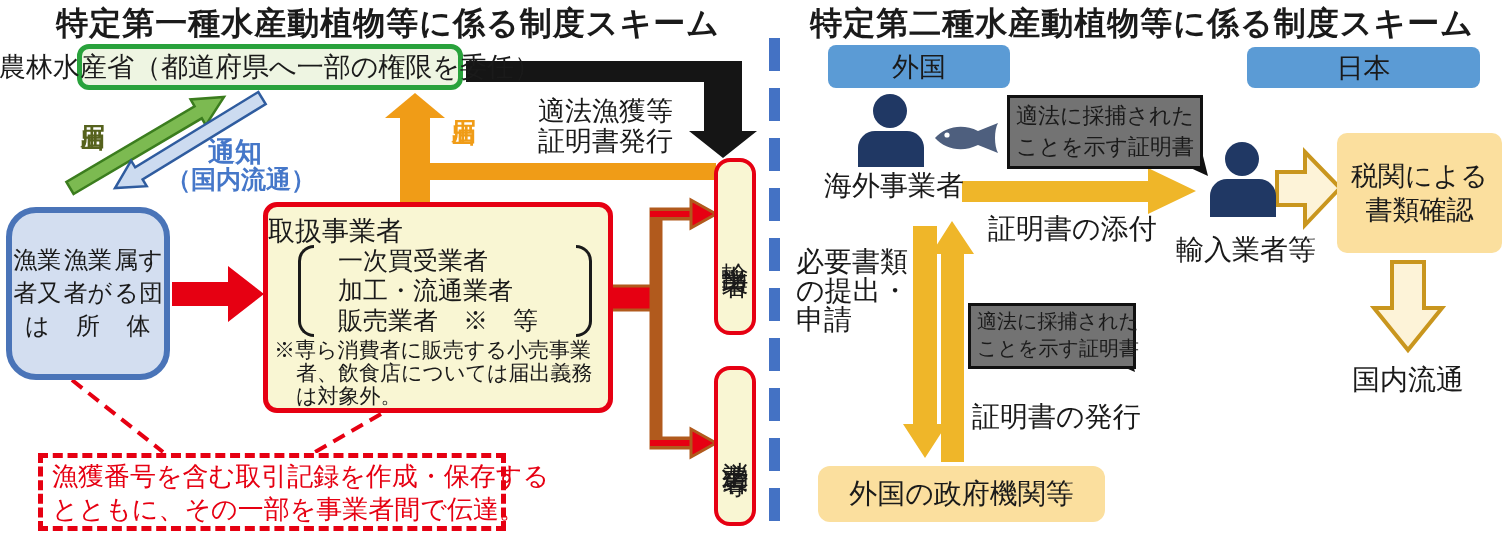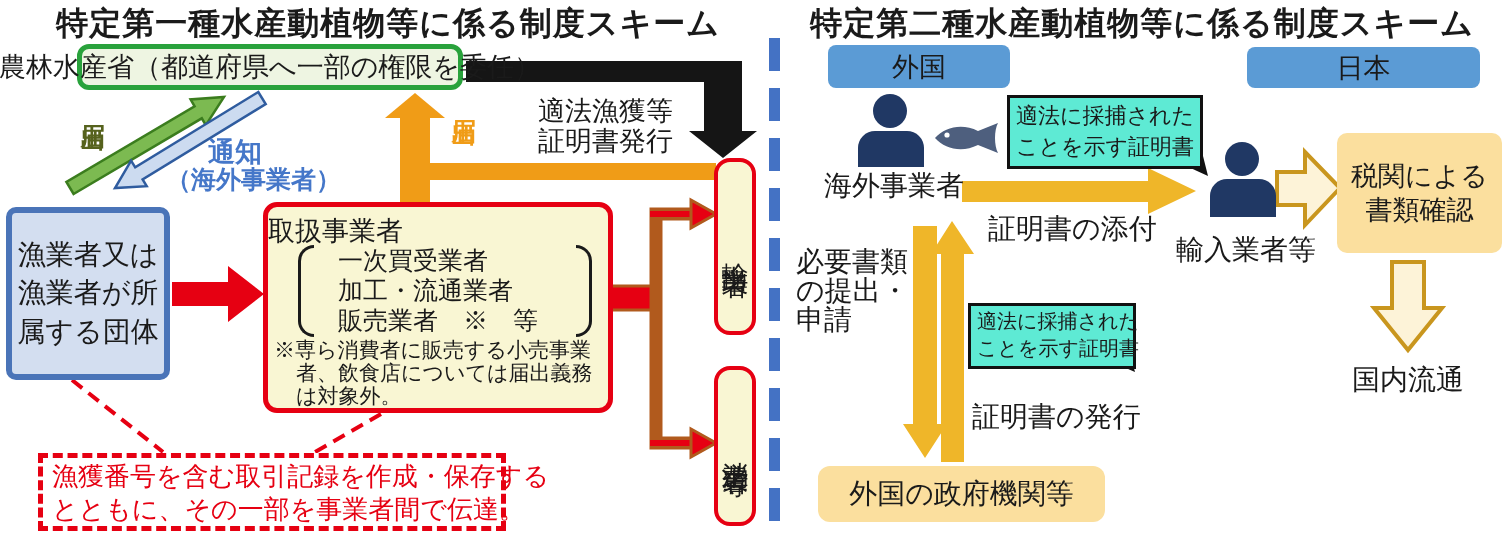--- a/index.html
+++ b/index.html
@@ -11,21 +11,21 @@
   .ctr{display:flex;align-items:center;justify-content:center;text-align:center;}
   .ttl{font-size:32px;font-weight:600;letter-spacing:1px;white-space:nowrap;}
   .vtext{writing-mode:vertical-rl;text-orientation:upright;}
   
   .ministry{left:77px;top:44px;width:376px;height:36px;background:#eef5e2;
     border:5px solid #29a23c;border-radius:12px;font-size:27px;font-weight:500;white-space:nowrap;}
   .lbl-green{left:80px;top:105px;font-size:25px;font-weight:600;color:#56621d;line-height:1.02;}
   .lbl-blue1{left:208px;top:134px;font-size:27px;font-weight:600;color:#4577c9;}
   .lbl-blue2{left:166px;top:163px;font-size:25px;font-weight:600;color:#4577c9;white-space:nowrap;}
   .fisherbox{left:6px;top:207px;width:152px;height:161px;background:#d3def0;
-    border:6px solid #4a74b8;border-radius:10px;flex-direction:column;font-size:28px;line-height:1.37;font-weight:500;}
+    border:6px solid #4a74b8;border-radius:30px;flex-direction:row;font-size:24px;line-height:1.37;font-weight:500;}
   .handlerbox{left:263px;top:202px;width:340px;height:201px;background:#f9f6d3;
     border:5px solid #e60012;border-radius:14px;}
   .handler-title{left:0;top:6px;width:100%;text-align:left;font-size:27px;font-weight:500;}
   .bracket-group{left:30px;top:38px;width:294px;height:92px;display:flex;align-items:stretch;}
   .brk{width:13px;border:3px solid #1a1a1a;}
   .brk-l{border-right:none;border-radius:16px 0 0 16px;}
   .brk-r{border-left:none;border-radius:0 16px 16px 0;}
   .brk-items{flex:1;padding-left:24px;font-size:25px;line-height:30px;font-weight:500;white-space:nowrap;}
   .handler-note{left:6px;top:131px;width:330px;font-size:21px;line-height:23px;font-weight:500;
     padding-left:22px;white-space:nowrap;}
@@ -40,21 +40,21 @@
     color:#e60012;font-size:26px;font-weight:500;line-height:33px;padding:2px 0 0 9px;white-space:nowrap;}
   
   .divider{left:769px;top:38px;width:11px;height:498px;
     background:repeating-linear-gradient(to bottom,#4472c4 0 33px,transparent 33px 50px);}
   .hdr{background:#5b9bd5;border-radius:8px;font-size:27px;font-weight:500;}
   .hdr-foreign{left:828px;top:45px;width:182px;height:43px;}
   .hdr-japan{left:1247px;top:47px;width:233px;height:41px;}
   .head{background:#203864;border-radius:50%;width:34px;height:34px;}
   .torso{background:#203864;border-radius:17px 17px 0 0;}
   .plabel{font-size:28px;font-weight:500;white-space:nowrap;}
-  .notebox{background:#5eead4;border:3px solid #111;font-weight:500;white-space:nowrap;}
+  .notebox{background:#737373;border:3px solid #111;font-weight:500;white-space:nowrap;}
   .note1{left:1007px;top:95px;width:184px;height:66px;font-size:22px;line-height:31px;padding:2px 0 0 6px;}
   .note2{left:968px;top:303px;width:156px;height:58px;font-size:20px;line-height:27px;padding:2px 0 0 6px;}
   .customs{left:1337px;top:133px;width:165px;height:120px;background:#fbdf9e;border-radius:10px;
     flex-direction:column;font-size:27px;font-weight:500;line-height:34px;}
   .foreigngov{left:818px;top:466px;width:287px;height:56px;background:#fbdf9e;border-radius:12px;
     font-size:28px;font-weight:500;}
   .txt28{font-size:28px;font-weight:500;white-space:nowrap;}
   .docs{left:796px;top:247px;line-height:29px;}
 </style>
 </head>
@@ -106,21 +106,21 @@
   </svg>
 
   <div class="abs ttl" style="left:30px;top:2px;width:716px;text-align:center;">特定第一種水産動植物等に係る制度スキーム</div>
 
   <div class="abs ctr ministry">
     <span>農林水産省（都道府県へ一部の権限を委任）</span>
   </div>
 
   <div class="abs vtext lbl-green">届出</div>
   <div class="abs lbl-blue1">通知</div>
-  <div class="abs lbl-blue2">（海外事業者）</div>
+  <div class="abs lbl-blue2">（国内流通）</div>
 
   <div class="abs ctr fisherbox">
     <div>漁業者又は</div>
     <div>漁業者が所</div>
     <div>属する団体</div>
   </div>
 
   <div class="abs handlerbox">
     <div class="abs handler-title">取扱事業者</div>
     <div class="abs bracket-group">

